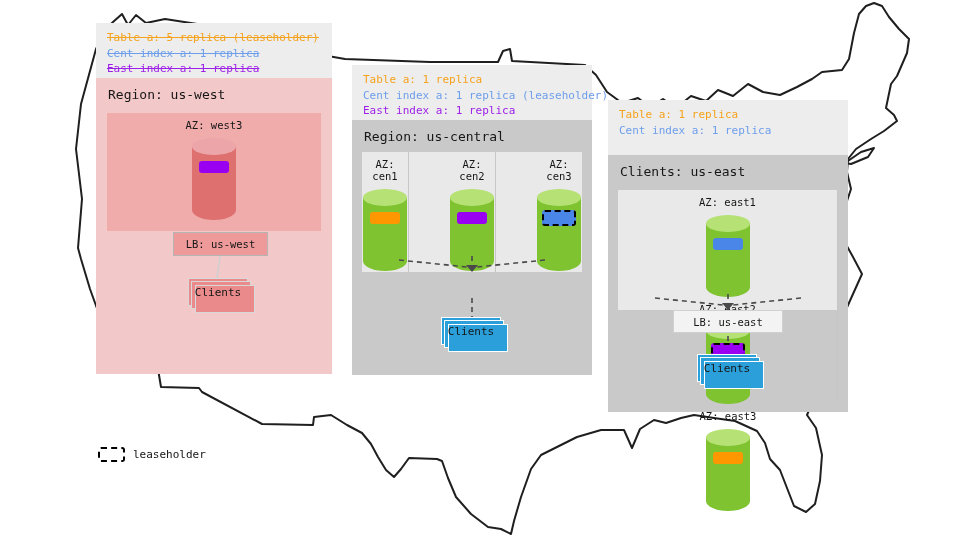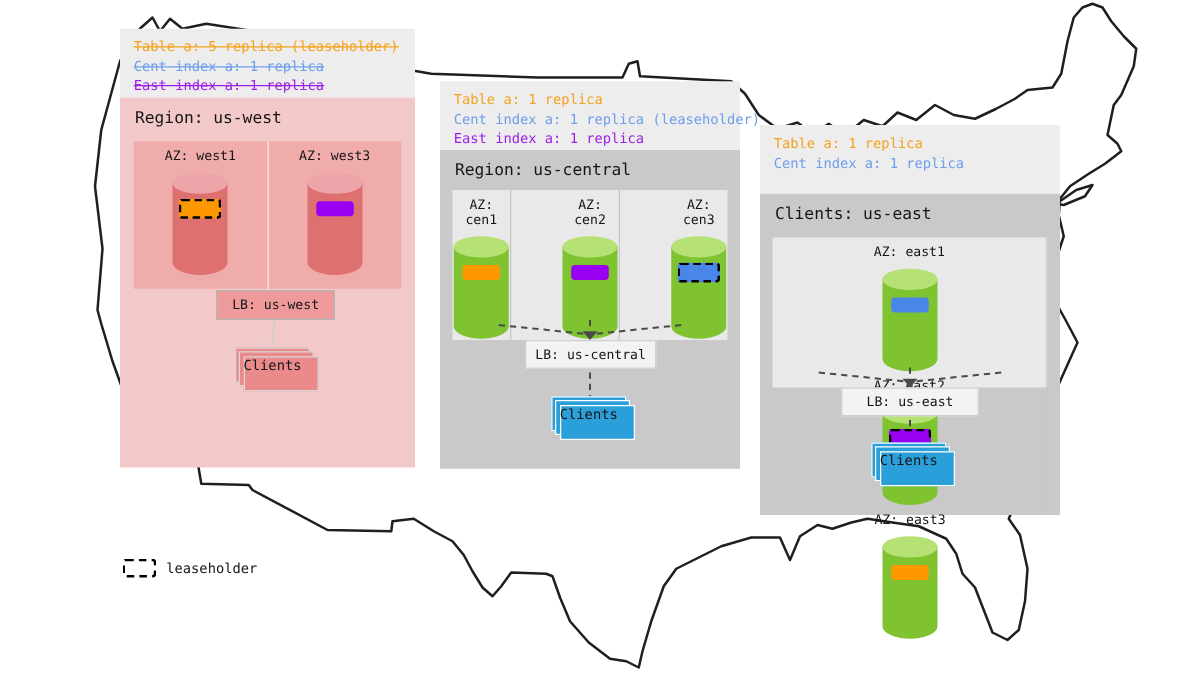--- a/index.html
+++ b/index.html
@@ -78,28 +78,20 @@
   <div class="panel west" style="left:96px; top:23px; width:236px; height:307px;">
     <div class="panel-header" style="left:0; top:0; width:236px; height:55px;">
       <div class="note" style="color: rgb(245, 162, 28); text-decoration: line-through;">Table a: 5 replica (leaseholder)</div>
       <div class="note" style="color: rgb(109, 158, 235); text-decoration: line-through;">Cent index a: 1 replica</div>
       <div class="note" style="color: rgb(157, 31, 232); text-decoration: line-through;">East index a: 1 replica</div>
     </div>
     <div class="panel-body" style="left:0; top:55px; width:236px; height:296px; background:#f3c8c8;">
       <div class="region-title">Region: us-west</div>
       <div class="az-row" style="left:11px; top:35px; width:214px; height:118px;">
         <div class="az-cell">
-          <div class="az-label">AZ: west1</div>
-          <div class="cyl">
-            <div class="cyl-body" style="background: rgb(223, 112, 112);"></div>
-            <div class="cyl-top" style="background: rgb(236, 166, 170);"></div>
-            <div class="bar leaseholder" style="background: rgb(255, 152, 0);"></div>
-          </div>
-        </div>
-        <div class="az-cell">
           <div class="az-label">AZ: west3</div>
           <div class="cyl">
             <div class="cyl-body" style="background: rgb(223, 112, 112);"></div>
             <div class="cyl-top" style="background: rgb(236, 166, 170);"></div>
             <div class="bar" style="background: rgb(153, 0, 242);"></div>
           </div>
         </div>
       </div>
       <svg class="conn" width="236" height="252">
         <line x1="124" y1="178" x2="121" y2="200" stroke="#cfcfcf" stroke-width="1.5"></line>
@@ -143,21 +135,20 @@
           </div>
         </div>
       </div>
       <svg class="conn" width="240" height="255">
         <line x1="47" y1="140" x2="115" y2="147" stroke="#4a4a4a" stroke-width="1.6" stroke-dasharray="5 4"></line>
         <line x1="120" y1="136" x2="120" y2="145" stroke="#4a4a4a" stroke-width="1.6" stroke-dasharray="5 4"></line>
         <line x1="193" y1="140" x2="125" y2="147" stroke="#4a4a4a" stroke-width="1.6" stroke-dasharray="5 4"></line>
         <polygon points="114,145 126,145 120,152" fill="#4a4a4a"></polygon>
         <line x1="120" y1="178" x2="120" y2="197" stroke="#4a4a4a" stroke-width="1.6" stroke-dasharray="5 4"></line>
       </svg>
-      <div class="lb-box" style="left:68px; top:152px; width:105px; height:23px;">LB: us-central</div>
       <div class="clients clients-blue" style="left:89px; top:197px;">Clients</div>
     </div>
   </div>
 
   <div class="panel gray" style="left:608px; top:100px; width:240px; height:312px;">
     <div class="panel-header" style="left:0; top:0; width:240px; height:55px;">
       <div class="note" style="color: rgb(245, 162, 28);">Table a: 1 replica</div>
       <div class="note" style="color: rgb(109, 158, 235);">Cent index a: 1 replica</div>
     </div>
     <div class="panel-body" style="left:0; top:55px; width:240px; height:257px; background:#c9c9c9;">

